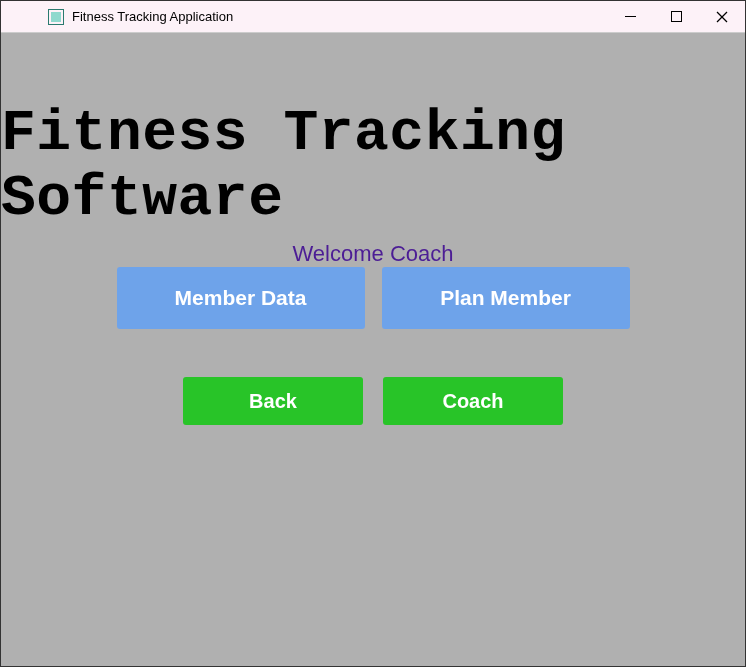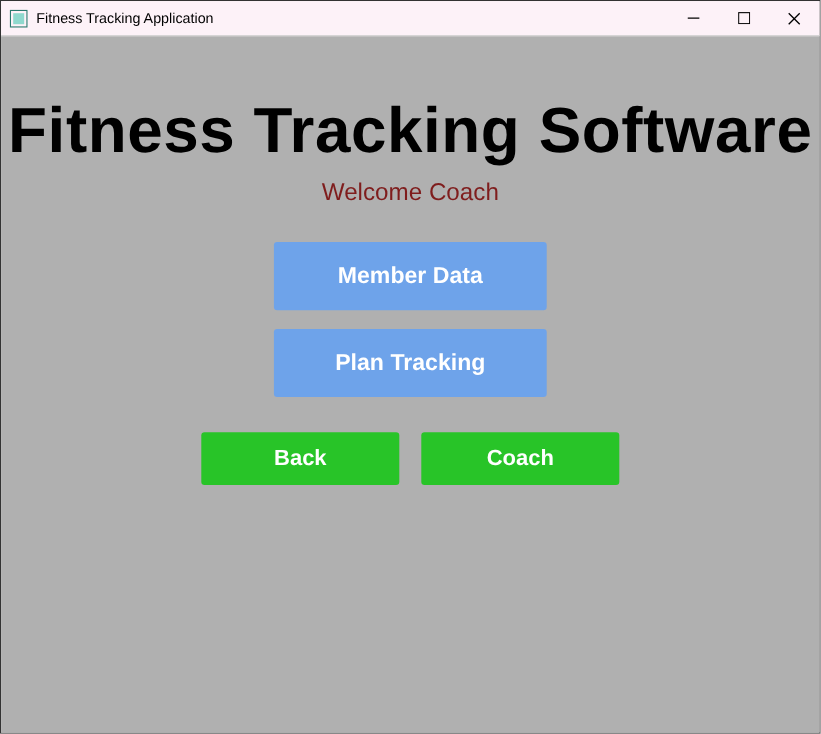--- a/index.html
+++ b/index.html
@@ -20,20 +20,21 @@
       border: 1px solid #333;
       display: flex;
       flex-direction: column;
     }
     .titlebar {
       height: 32px;
       background: #fdf2f8;
       display: flex;
       align-items: center;
       border-bottom: 1px solid #ccc;
+      padding-left: 39px;
     }
     .app-icon {
       width: 16px;
       height: 16px;
       margin-left: 8px;
       margin-right: 8px;
       border: 1.5px solid #2a7a6f;
       position: relative;
     }
     .app-icon::after {
@@ -70,52 +71,51 @@
       background: #b0b0b0;
       display: flex;
       flex-direction: column;
       align-items: center;
       position: relative;
     }
     .heading {
       font-size: 58px;
       font-weight: bold;
       color: #000;
-      margin-top: 52px;
+      margin-top: 68px;
       letter-spacing: 0.5px;
+      font-family: Liberation Mono, monospace;
     }
     .welcome {
       font-size: 22px;
-      color: #7f1d1d;
+      color: #4c1d95;
       margin-top: 10px;
     }
     .btn-primary {
       width: 248px;
       height: 62px;
       background: #6ea3ea;
       color: #fff;
       font-size: 21px;
       font-weight: bold;
       display: flex;
       align-items: center;
       justify-content: center;
       border: none;
       border-radius: 3px;
       cursor: pointer;
     }
     .btn-group-primary {
       display: flex;
-      flex-direction: column;
       gap: 17px;
-      margin-top: 32px;
     }
     .btn-row {
       display: flex;
       gap: 20px;
-      margin-top: 32px;
+      margin-top: 48px;
     }
     .btn-secondary {
       width: 180px;
       height: 48px;
       background: #28c428;
       color: #fff;
       font-size: 20px;
       font-weight: bold;
       display: flex;
       align-items: center;
@@ -152,21 +152,21 @@
       </div>
     </div>
   </div>
 
   <div class="content">
     <div class="heading">Fitness Tracking Software</div>
     <div class="welcome">Welcome Coach</div>
 
     <div class="btn-group-primary">
       <button class="btn-primary">Member Data</button>
-      <button class="btn-primary">Plan Tracking</button>
+      <button class="btn-primary">Plan Member</button>
     </div>
 
     <div class="btn-row">
       <button class="btn-secondary">Back</button>
       <button class="btn-secondary">Coach</button>
     </div>
   </div>
 </div>
 
 </body></html>

